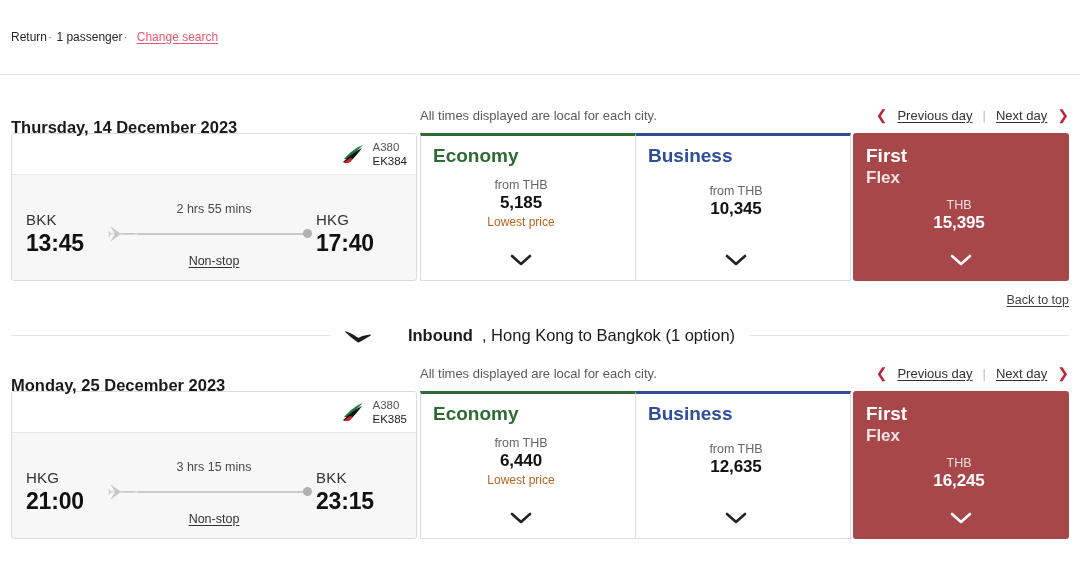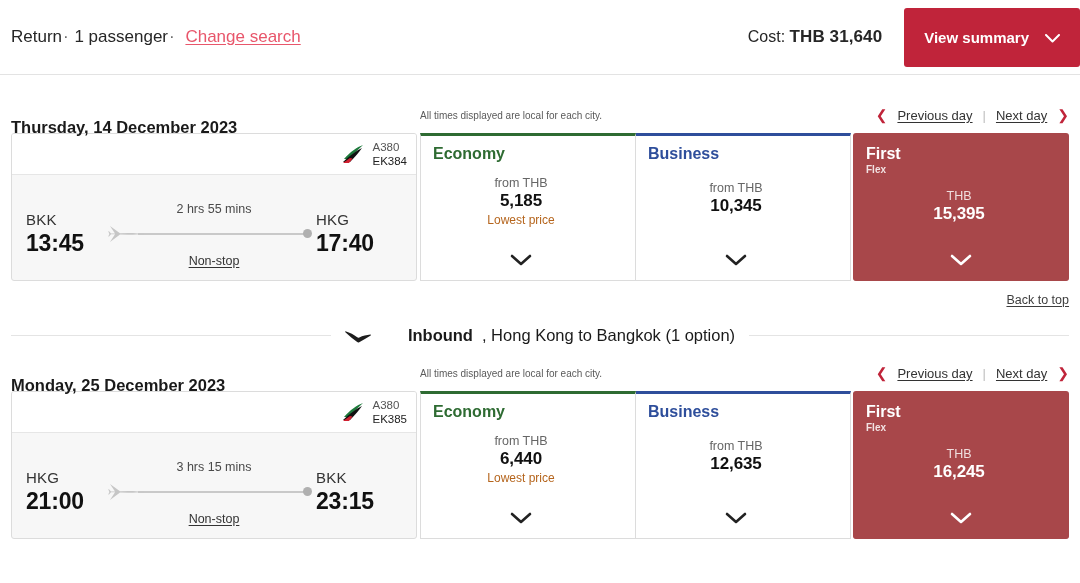--- a/index.html
+++ b/index.html
@@ -19,21 +19,21 @@
     height: 75px;
     background: #ffffff;
     border-bottom: 1px solid #e3e3e3;
     display: flex;
     align-items: center;
     justify-content: space-between;
     padding: 0 0 0 11px;
   }
   .trip-info { line-height: 1.45; }
   .trip-route { font-size: 13.5px; color: #262626; }
-  .trip-meta { font-size: 17px; color: #262626; margin-top: 1px; }
+  .trip-meta { font-size: 12px; color: #262626; margin-top: 1px; }
   .trip-meta .sep { color: #6a6a6a; padding: 0 1px; }
   .change-search {
     color: #e8566b;
     text-decoration: underline;
     text-underline-offset: 2px;
     cursor: pointer;
     margin-left: 5px;
   }
 
   .topbar-right {
@@ -97,21 +97,21 @@
   .day-title {
     font-size: 16.5px;
     font-weight: bold;
     color: #1a1a1a;
     white-space: nowrap;
     margin-top: 25px;
   }
   .local-times {
     position: absolute;
     left: 420px;
-    font-size: 10px;
+    font-size: 13px;
     color: #5a5a5a;
   }
   .day-nav {
     margin-left: auto;
     display: flex;
     align-items: center;
     gap: 10px;
     font-size: 13px;
   }
   .day-nav a {
@@ -261,26 +261,26 @@
   .fare.first {
     background: #a8474a;
     border-color: #a8474a;
     border-top-color: #a8474a;
     border-radius: 3px;
     margin-left: 2px;
     border-left: 1px solid #a8474a;
     justify-content: flex-end;
   }
 
-  .fare-title { font-size: 16px; font-weight: bold; line-height: 1.15; }
+  .fare-title { font-size: 19px; font-weight: bold; line-height: 1.15; }
   .fare.economy .fare-title { color: #2e6b32; }
   .fare.business .fare-title { color: #2e4e9b; }
   .fare.first .fare-title { color: #ffffff; }
   .fare-sub {
-    font-size: 10px;
+    font-size: 17px;
     font-weight: bold;
     color: #f2e2e2;
     margin-top: 1px;
   }
 
   .fare-price {
     text-align: center;
     margin-top: auto;
     margin-bottom: auto;
     padding-right: 4px;
@@ -354,34 +354,20 @@
 
 <div class="topbar">
   <div class="trip-info">
     <div class="trip-meta">
       <span><span>Return</span></span><span class="sep">·</span>
       <span>1 passenger</span><span class="sep">·</span>
       <a class="change-search">Change search</a>
     </div>
   </div>
 
-  <div class="topbar-right">
-    <div class="cost-block">
-      <span class="cost-label">Cost:</span>
-      <span class="cost-value">THB 31,640</span>
-    </div>
-    <button class="summary-btn">
-      <span>View summary</span>
-      <span class="chev">
-        <svg width="15" height="9" viewBox="0 0 15 9">
-            <path d="M1 1 L7.5 7.5 L14 1" stroke="#ffffff" stroke-width="2" fill="none" stroke-linecap="round" stroke-linejoin="round"></path>
-          </svg>
-      </span>
-    </button>
-  </div>
 </div>
 
 <div class="clipped-row">
   <div class="ghost">
       <span>‌</span>
       <span>‌</span>
       <span>‌</span>
     </div>
 </div>
 

